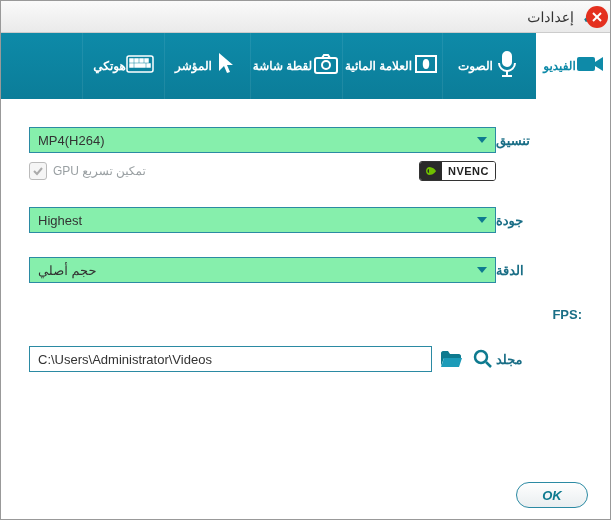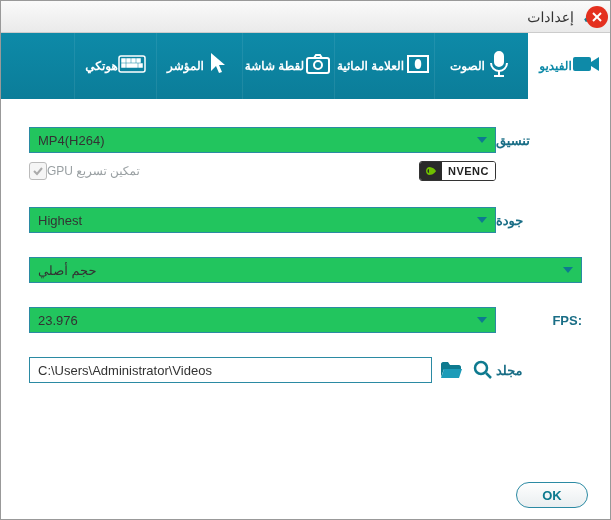--- a/index.html
+++ b/index.html
@@ -12,32 +12,32 @@
   .close-circle svg { width:12px; height:12px; }
   .tabs { height: 66px; background: linear-gradient(#0e8aa8,#0b7d99); display: flex; direction: rtl; }
   .tab { flex: none; display: flex; flex-direction: row; align-items: center; justify-content: center; color: #fff; font-size: 12px; cursor: pointer; border-left: 1px solid rgba(255,255,255,0.08); }
   .tab.active { background: #fff; color: #0e8aa8; }
   .tab .ticon { width: 28px; height: 28px; margin-bottom: 4px; display:flex; align-items:center; justify-content:center; }
   .tab .tlabel { font-size: 12px; font-weight: bold; }
   .content { position: absolute; top: 98px; left: 0; right: 0; bottom: 48px; padding: 28px 28px 0 28px; direction: rtl; }
   .row { display: flex; align-items: center; margin-bottom: 24px; }
   .row .label { width: 86px; color: #1a6e86; font-size: 13px; font-weight: bold; text-align: left; direction: rtl; }
   .row .field { flex: 1; display:flex; align-items:center; gap:6px; direction: ltr; }
-  .select { flex:1; height: 26px; border: 1px solid #2b8aa3; background: #22c55e; position: relative; display:flex; align-items:center; padding: 7px 8px; font-size: 13px; color:#333; cursor:pointer; }
+  .select { flex:1; height: 26px; border: 1px solid #2b8aa3; background: #86efac; position: relative; display:flex; align-items:center; padding: 7px 8px; font-size: 13px; color:#333; cursor:pointer; }
   .select .caret { position:absolute; right:8px; top:50%; transform:translateY(-50%); width:0;height:0;border-left:5px solid transparent;border-right:5px solid transparent;border-top:6px solid #0e7a8f; }
   .gpu-row { display:flex; align-items:center; justify-content:space-between; margin: -16px 0 20px 0; direction: ltr; padding-left: 0; }
-  .gpu-left { display:flex; align-items:center; color:#9aa0a3; font-size:12px; margin-left: 0; justify-content: space-between; }
+  .gpu-left { display:flex; align-items:center; gap:6px; color:#9aa0a3; font-size:12px; margin-left: 0; justify-content: space-between; }
   .gpu-left .chk { width:18px;height:18px;border:1px solid #bbb;border-radius:3px;display:flex;align-items:center;justify-content:center;color:#aaa;background:#f5f5f5; }
   .badges { display:flex; gap:15px; }
   .badge { height:20px; border:1px solid #333; border-radius:3px; display:flex; align-items:center; font-size:11px; font-weight:bold; overflow:hidden; }
   .badge .bicon { width:22px;height:100%;background:#2a2a2a;display:flex;align-items:center;justify-content:center;color:#6fbf00; }
   .badge .btext { padding:0 6px; background:#fff; color:#222; height:100%; display:flex;align-items:center; letter-spacing:0.5px; }
   .text-input { flex:1; height:26px; border:1px solid #2b8aa3; padding:5px 8px; font-size:13px; color:#333; direction:ltr; }
   .ibtn { width:26px; height:26px; display:flex;align-items:center;justify-content:center; cursor:pointer; color:#0e7a8f; }
-  .footer { position:absolute; bottom:0; left:0; right:0; height:48px; display:flex; justify-content:flex-end; align-items:center; gap:14px; padding:0 22px; direction:ltr; }
+  .footer { position:absolute; bottom:0; left:0; right:0; height:48px; display:flex; justify-content:flex-end; align-items:center; gap:14px; padding:0 22px; direction:ltr;font-style:italic; }
   .btn { min-width:72px; height:26px; border:1px solid #2b8aa3; border-radius:13px; background:linear-gradient(#fefefe,#e9eef0); color:#0e7a8f; font-size:13px; font-weight:bold; display:flex;align-items:center;justify-content:center; cursor:pointer; }
   svg { display:block; }
 </style>
 </head>
 <body>
 
 <div class="window">
 
   <div class="titlebar">
     <span class="gear">
@@ -48,21 +48,21 @@
     <span class="title">إعدادات</span>
     <span class="close-circle">
       <svg viewBox="0 0 12 12" stroke="#fff" stroke-width="2">
           <line x1="2" y1="2" x2="10" y2="10"></line>
           <line x1="10" y1="2" x2="2" y2="10"></line>
         </svg>
     </span>
   </div>
 
   <div class="tabs">
-    <div class="tab active" style="width:82px">
+    <div class="tab active" style="width:74px">
       <span class="ticon">
         <svg width="28" height="20" viewBox="0 0 28 20" fill="#0e8aa8">
             <rect x="1" y="3" width="18" height="14" rx="2"></rect>
             <path d="M19 8 L27 3 V17 L19 12 Z"></path>
           </svg>
       </span>
       <span class="tlabel">الفيديو</span>
     </div>
     <div class="tab" style="width:94px">
       <span class="ticon">
@@ -161,36 +161,31 @@
       <div class="label">جودة</div>
       <div class="field">
         <div class="select">
           <span>Highest</span>
           <span class="caret"></span>
         </div>
       </div>
     </div>
 
     <div class="row">
+      <div class="label">الدقة</div>
       <div class="field">
         <div class="select">
           <span style="direction:rtl">حجم أصلي</span>
           <span class="caret"></span>
         </div>
       </div>
     </div>
 
     <div class="row">
       <div class="label" style="direction:ltr;text-align:right">FPS:</div>
-      <div class="field">
-        <div class="select">
-          <span>23.976</span>
-          <span class="caret"></span>
-        </div>
-      </div>
     </div>
 
     <div class="row">
       <div class="label">مجلد</div>
       <div class="field">
         <input class="text-input" value="C:\Users\Administrator\Videos" style="">
         <span class="ibtn">
           <svg width="22" height="18" viewBox="0 0 22 18" fill="#0e7a8f">
               <path d="M1 3 C1 2 2 1 3 1 H8 L10 4 H19 C20 4 21 5 21 6 V8 H4 L1 16 Z"></path>
               <path d="M4 8 H22 L19 17 H1 Z" fill="#1c9bb8"></path>

